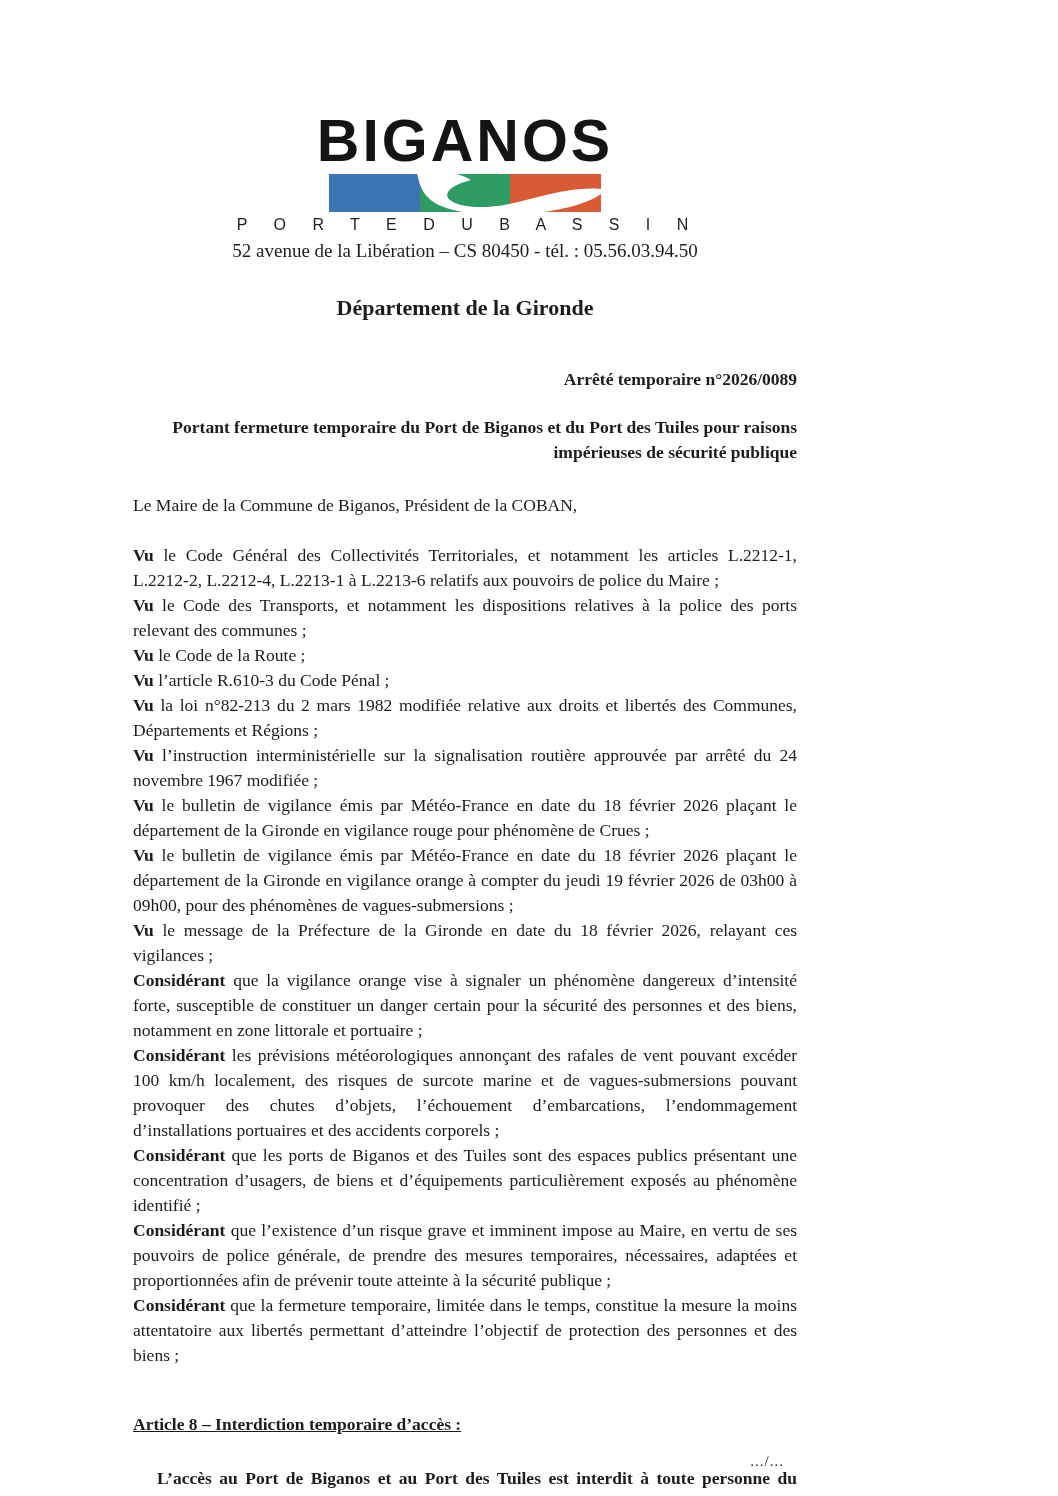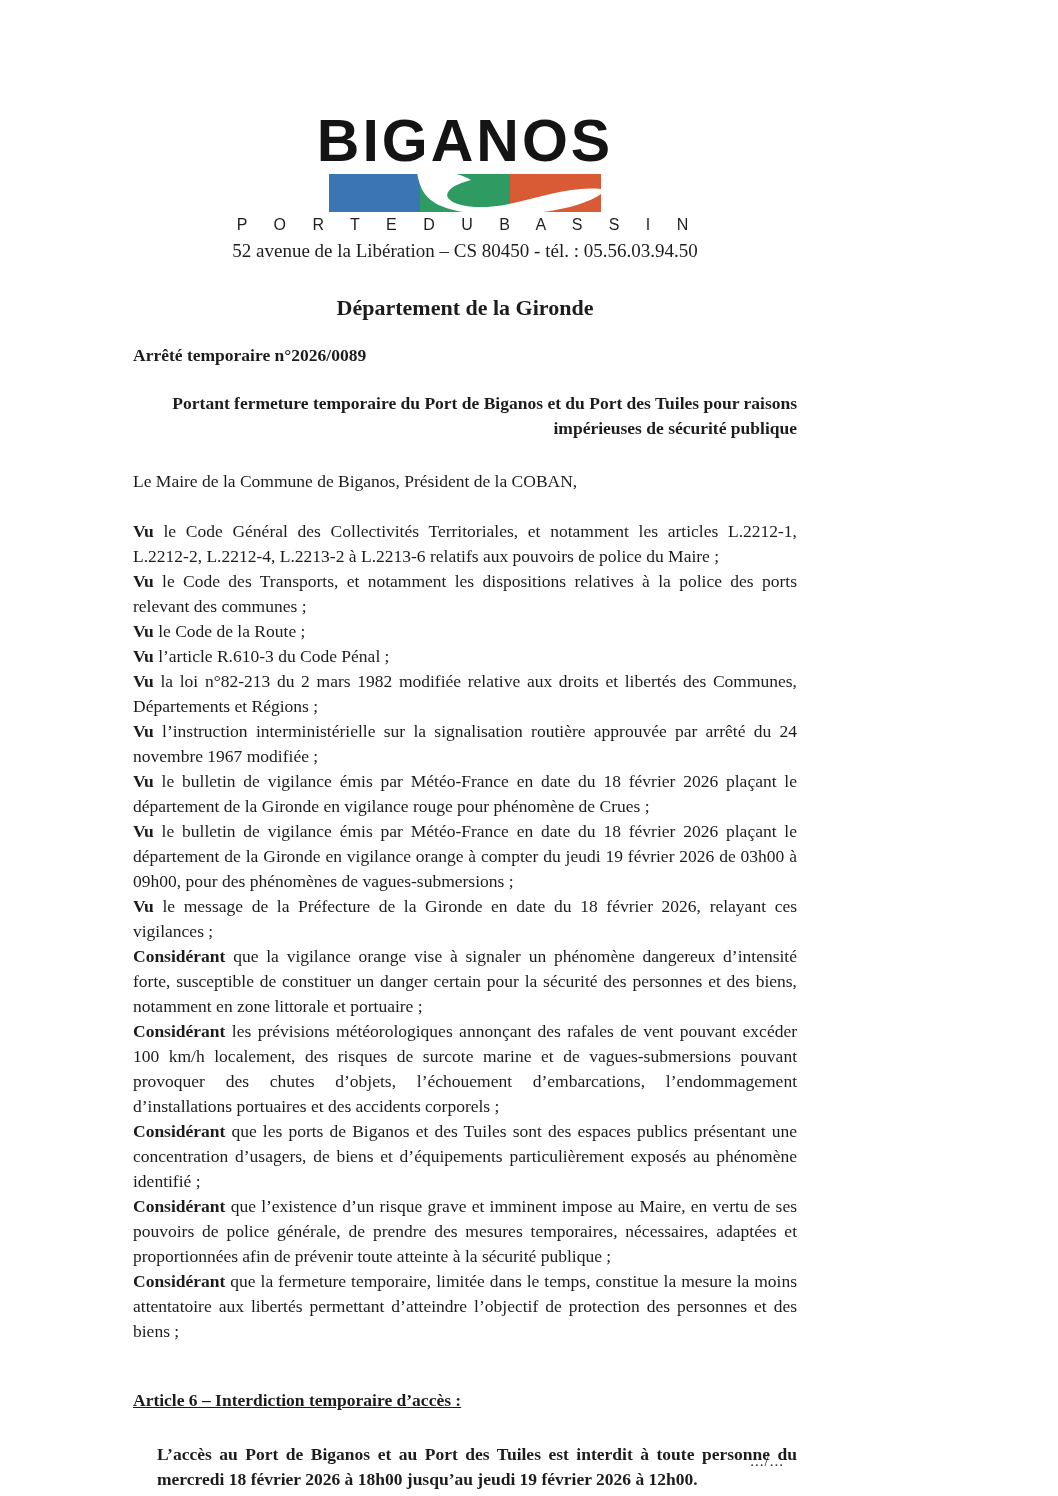--- a/index.html
+++ b/index.html
@@ -48,21 +48,21 @@
   }
   .logo-address {
     font-size: 19px;
     margin-top: 6px;
     color: #1c1c1c;
   }
 
   
   .h-commune   { text-align: center; font-weight: bold; font-size: 23px; margin-top: 30px; }
   .h-dept      { text-align: center; font-weight: bold; font-size: 22px; margin-top: 33px; }
-  .h-arrete    { text-align: left; font-weight: bold; font-size: 17.5px; margin-top: 24px; }
+  .h-arrete    { text-align: right; font-weight: bold; font-size: 17.5px; margin-top: 48px; }
   .h-subject   { text-align: right; font-weight: bold; font-size: 17.5px; line-height: 25px; margin-top: 25px; }
 
   
   .doc-body { font-size: 17.5px; line-height: 25px; text-align: justify; margin-top: 28px; }
   .salutation { margin: 0 0 25px 0; }
   p.recital { margin: 0; }
   .lead { font-weight: bold; }
   .decree-heading {
     text-align: center;
     font-weight: bold;
@@ -117,37 +117,37 @@
 
   <div class="content">
 
     <div class="h-dept">Département de la Gironde</div>
     <div class="h-arrete">Arrêté temporaire n°2026/0089</div>
     <div class="h-subject">Portant fermeture temporaire du Port de Biganos et du Port des Tuiles pour raisons impérieuses de sécurité publique</div>
 
     <div class="doc-body">
       <p class="salutation">Le Maire de la Commune de Biganos, Président de la COBAN,</p>
 
-      <p class="recital"><span class="lead">Vu</span><span> le Code Général des Collectivités Territoriales, et notamment les articles L.2212-1, L.2212-2, L.2212-4, L.2213-2 à L.2213-6 relatifs aux pouvoirs de police du Maire ;</span></p>
+      <p class="recital"><span class="lead">Vu</span><span> le Code Général des Collectivités Territoriales, et notamment les articles L.2212-1, L.2212-2, L.2212-4, L.2213-1 à L.2213-6 relatifs aux pouvoirs de police du Maire ;</span></p>
       <p class="recital"><span class="lead">Vu</span><span> le Code des Transports, et notamment les dispositions relatives à la police des ports relevant des communes ;</span></p>
       <p class="recital"><span class="lead">Vu</span><span> le Code de la Route ;</span></p>
       <p class="recital"><span class="lead">Vu</span><span> l’article R.610-3 du Code Pénal ;</span></p>
       <p class="recital"><span class="lead">Vu</span><span> la loi n°82-213 du 2 mars 1982 modifiée relative aux droits et libertés des Communes, Départements et Régions ;</span></p>
       <p class="recital"><span class="lead">Vu</span><span> l’instruction interministérielle sur la signalisation routière approuvée par arrêté du 24 novembre 1967 modifiée ;</span></p>
       <p class="recital"><span class="lead">Vu</span><span> le bulletin de vigilance émis par Météo-France en date du 18 février 2026 plaçant le département de la Gironde en vigilance rouge pour phénomène de Crues ;</span></p>
       <p class="recital"><span class="lead">Vu</span><span> le bulletin de vigilance émis par Météo-France en date du 18 février 2026 plaçant le département de la Gironde en vigilance orange à compter du jeudi 19 février 2026 de 03h00 à 09h00, pour des phénomènes de vagues-submersions ;</span></p>
       <p class="recital"><span class="lead">Vu</span><span> le message de la Préfecture de la Gironde en date du 18 février 2026, relayant ces vigilances ;</span></p>
       <p class="recital"><span class="lead">Considérant</span><span> que la vigilance orange vise à signaler un phénomène dangereux d’intensité forte, susceptible de constituer un danger certain pour la sécurité des personnes et des biens, notamment en zone littorale et portuaire ;</span></p>
       <p class="recital"><span class="lead">Considérant</span><span> les prévisions météorologiques annonçant des rafales de vent pouvant excéder 100 km/h localement, des risques de surcote marine et de vagues-submersions pouvant provoquer des chutes d’objets, l’échouement d’embarcations, l’endommagement d’installations portuaires et des accidents corporels ;</span></p>
       <p class="recital"><span class="lead">Considérant</span><span> que les ports de Biganos et des Tuiles sont des espaces publics présentant une concentration d’usagers, de biens et d’équipements particulièrement exposés au phénomène identifié ;</span></p>
       <p class="recital"><span class="lead">Considérant</span><span> que l’existence d’un risque grave et imminent impose au Maire, en vertu de ses pouvoirs de police générale, de prendre des mesures temporaires, nécessaires, adaptées et proportionnées afin de prévenir toute atteinte à la sécurité publique ;</span></p>
       <p class="recital"><span class="lead">Considérant</span><span> que la fermeture temporaire, limitée dans le temps, constitue la mesure la moins attentatoire aux libertés permettant d’atteindre l’objectif de protection des personnes et des biens ;</span></p>
 
 
-      <p class="article-heading"><span>Article 6 – Interdiction temporaire d’accès :</span></p>
+      <p class="article-heading"><span>Article 8 – Interdiction temporaire d’accès :</span></p>
 
       <p class="a-para bold">L’accès au Port de Biganos et au Port des Tuiles est interdit à toute personne du mercredi 18 février 2026 à 18h00 jusqu’au jeudi 19 février 2026 à 12h00.</p>
       <p class="a-para bold gap">Une évaluation des conditions de sécurité sera réalisée avant 12h00 par les services municipaux et portuaires.</p>
 
     </div>
   </div>
 
   <div class="continuation-mark">.../...</div>
 </div>
 

